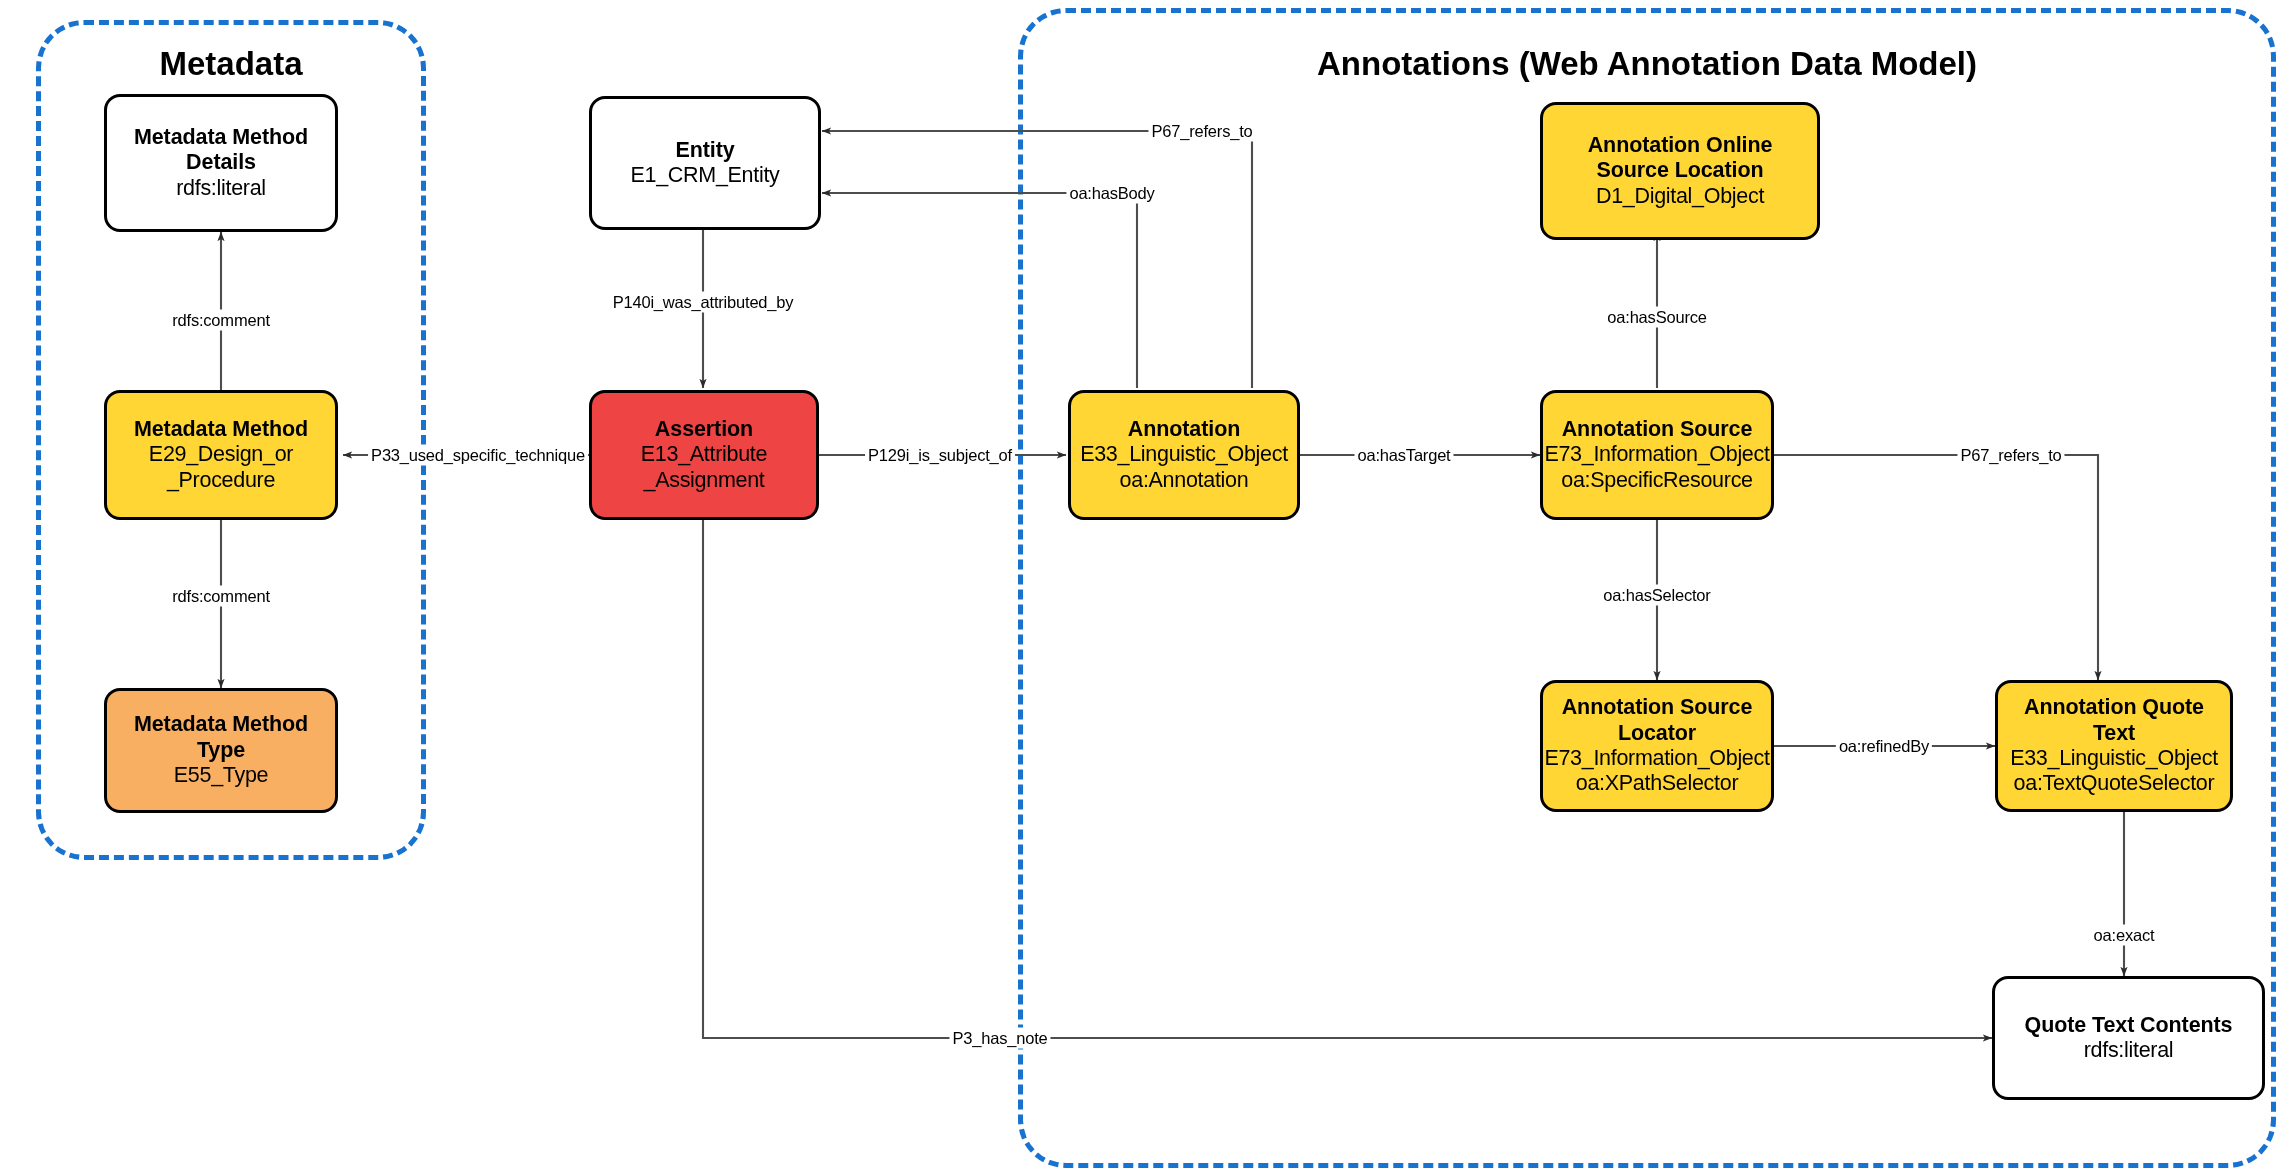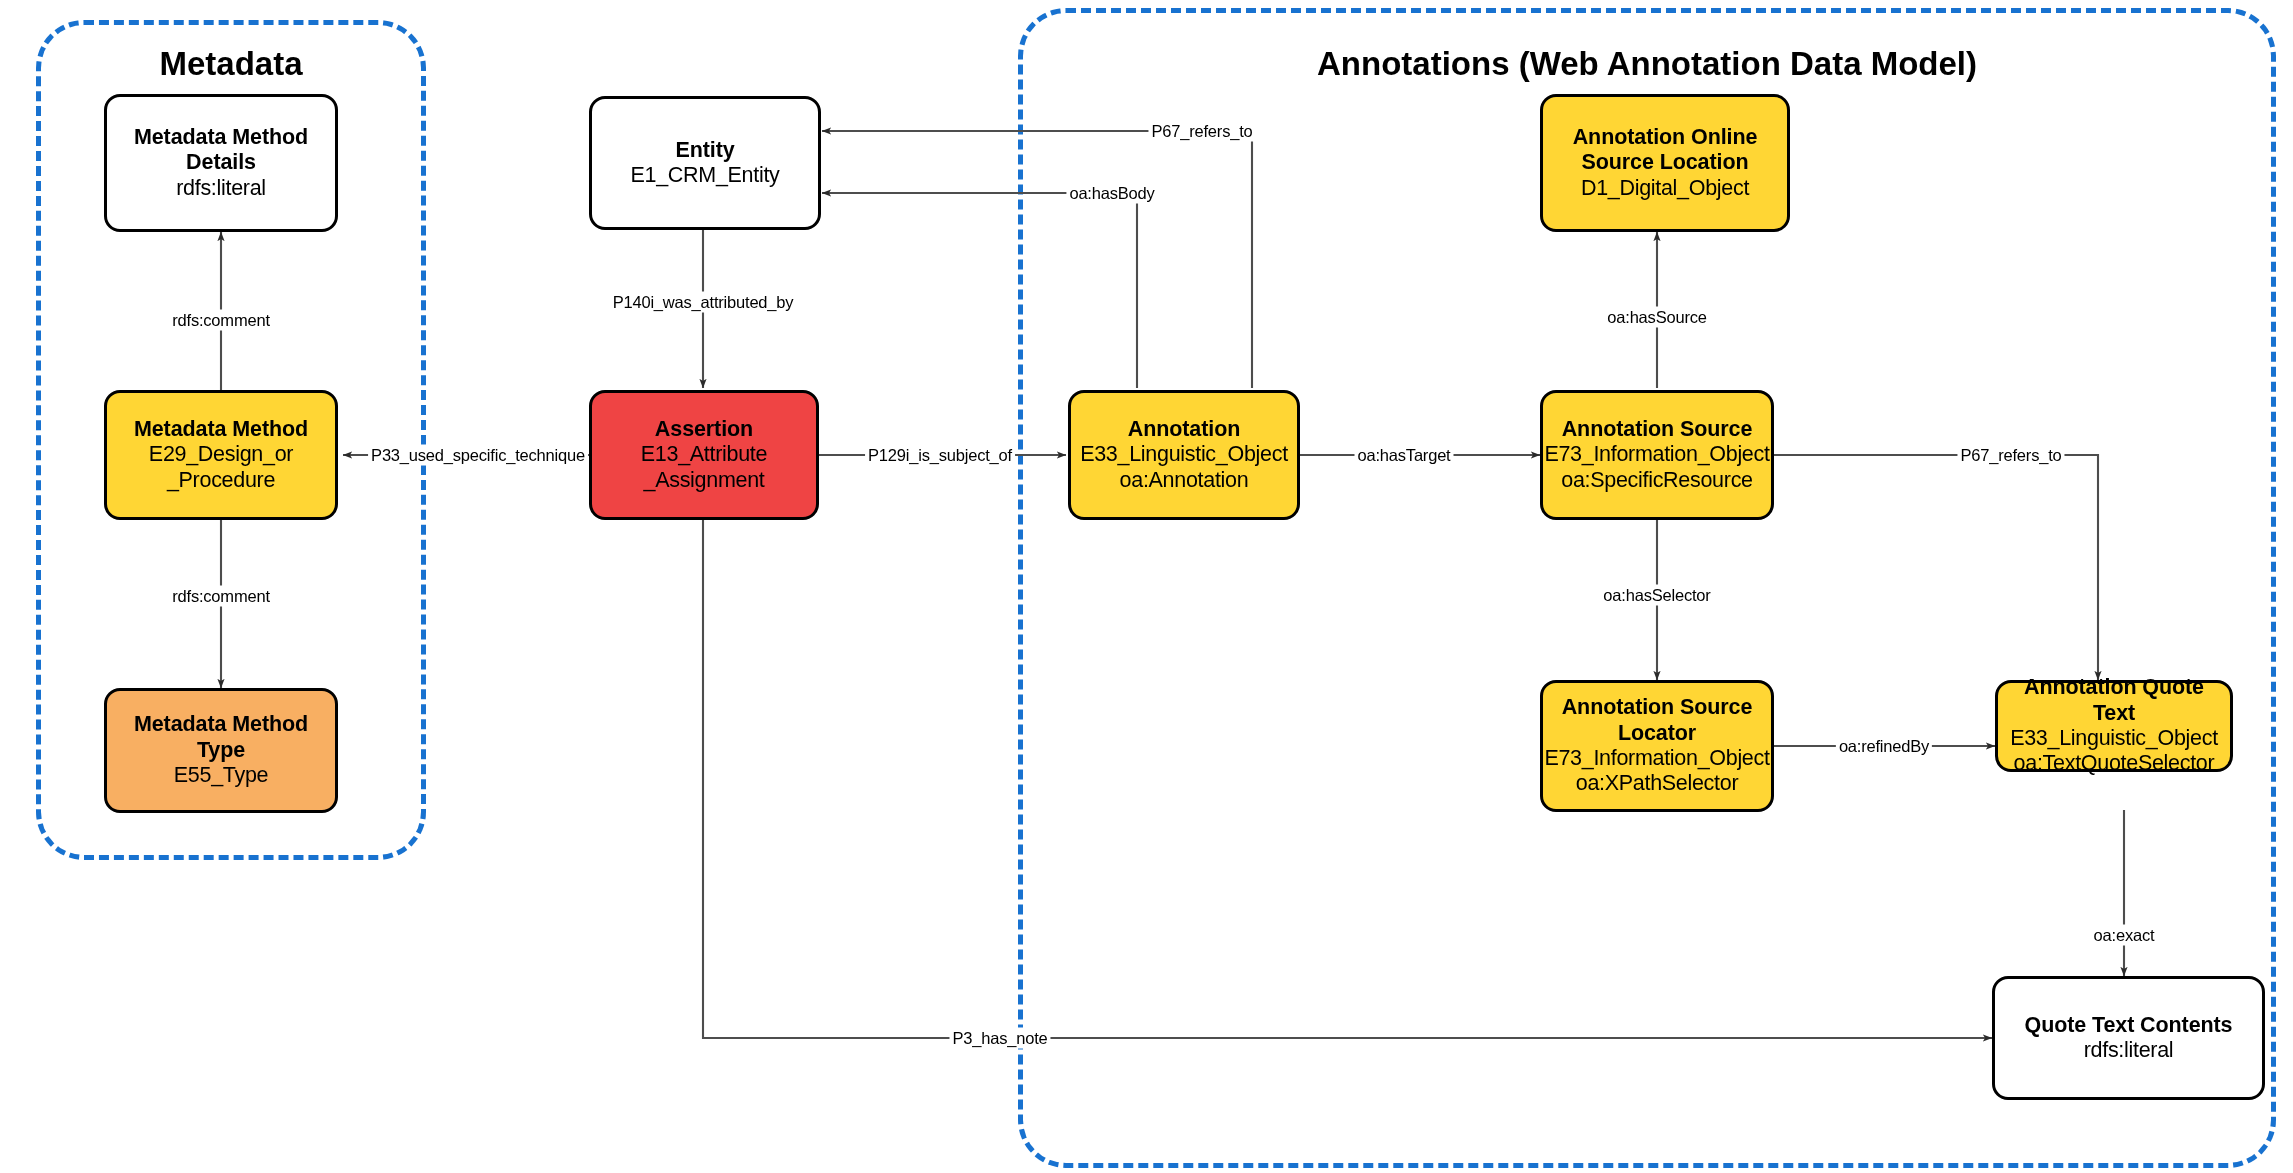--- a/index.html
+++ b/index.html
@@ -158,40 +158,40 @@
     <div class="t2">E13_Attribute</div>
     <div class="t3">_Assignment</div>
   </div>
 
   <div class="node yellow" style="left:1068px;top:390px;width:232px;height:130px;text-align:center;">
     <div class="t1">Annotation</div>
     <div class="t2">E33_Linguistic_Object</div>
     <div class="t3">oa:Annotation</div>
   </div>
 
-  <div class="node yellow" style="left:1540px;top:94px;width:250px;height:138px;">
+  <div class="node yellow" style="left:1540px;top:102px;width:280px;height:138px;">
     <div class="t1">Annotation Online</div>
     <div class="t1">Source Location</div>
     <div class="t2">D1_Digital_Object</div>
   </div>
 
   <div class="node yellow" style="left:1540px;top:390px;width:234px;height:130px;">
     <div class="t1">Annotation Source</div>
     <div class="t2">E73_Information_Object</div>
     <div class="t3">oa:SpecificResource</div>
   </div>
 
   <div class="node yellow" style="left:1540px;top:680px;width:234px;height:132px;">
     <div class="t1">Annotation Source</div>
     <div class="t1">Locator</div>
     <div class="t2">E73_Information_Object</div>
     <div class="t3">oa:XPathSelector</div>
   </div>
 
-  <div class="node yellow" style="left:1995px;top:680px;width:238px;height:92px;justify-content:center;">
+  <div class="node yellow" style="left:1995px;top:680px;width:238px;height:132px;justify-content:center;">
     <div class="t1">Annotation Quote Text</div>
     <div class="t2">E33_Linguistic_Object</div>
     <div class="t3">oa:TextQuoteSelector</div>
   </div>
 
   <div class="node white" style="left:1992px;top:976px;width:273px;height:124px;">
     <div class="t1">Quote Text Contents</div>
     <div class="t2">rdfs:literal</div>
   </div>
 

